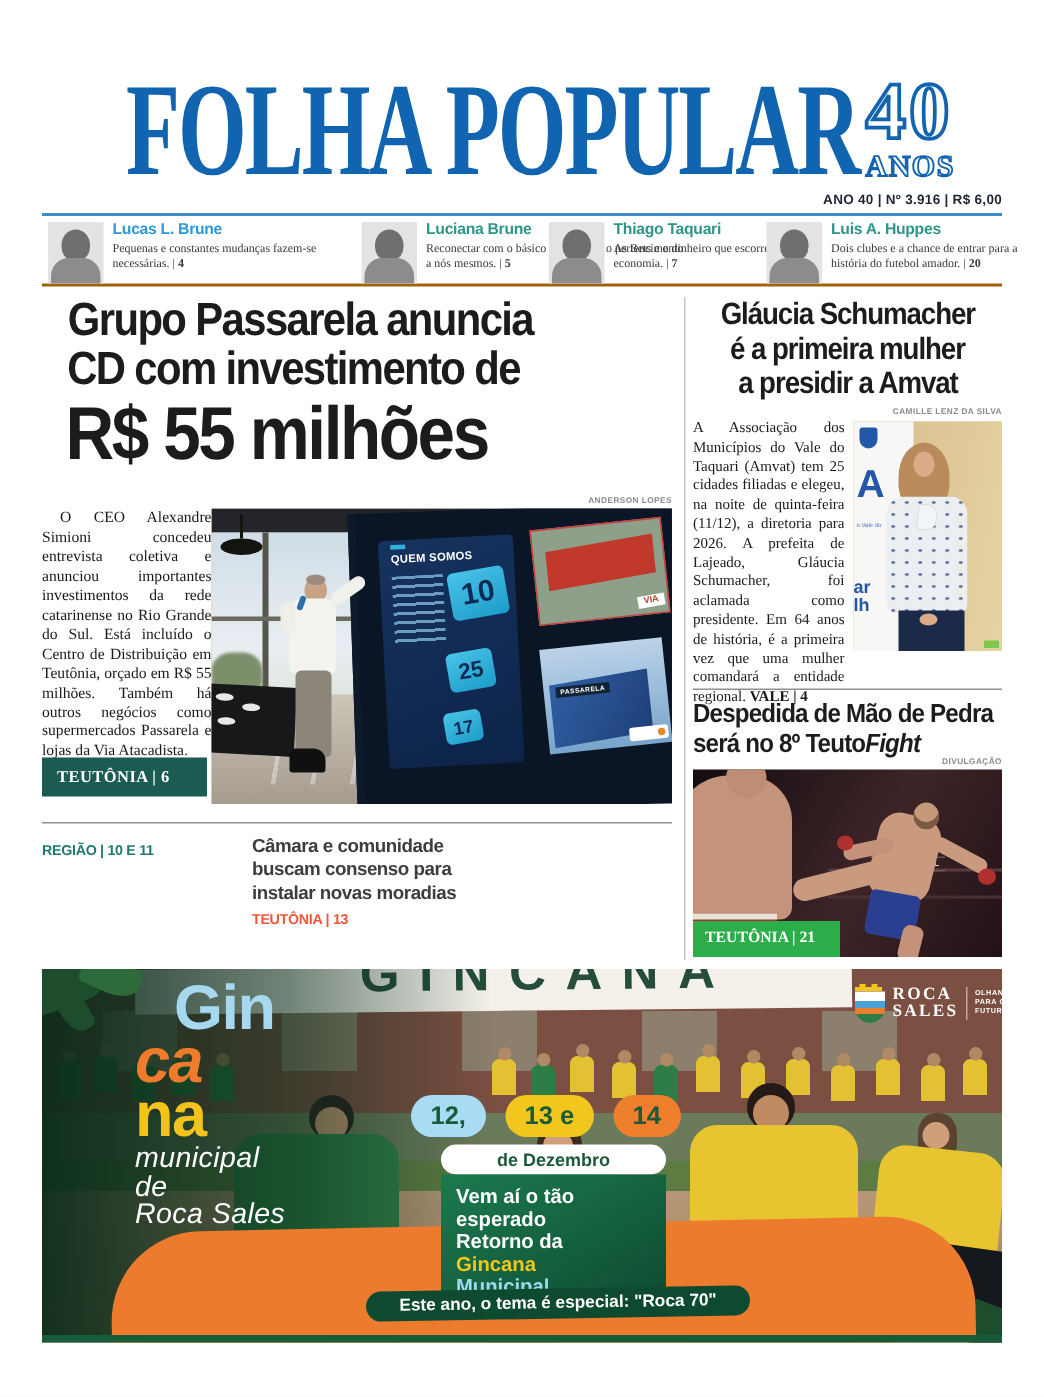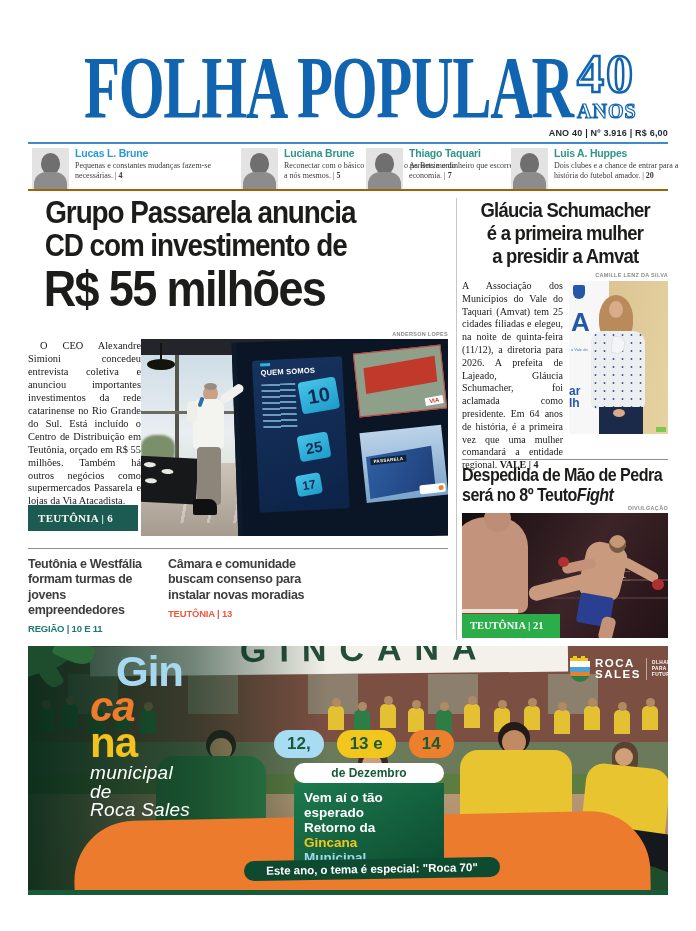--- a/index.html
+++ b/index.html
@@ -203,21 +203,21 @@
   .ad-bottom-pill { position:absolute; left:216px; top:213px; width:256px; background:#0d4a30; border-radius:14px;
     color:#fff; text-align:center; font-size:11.5px; font-weight:700; padding:4px 0; transform:rotate(-1deg); }
   .ad-strip { position:absolute; left:0; top:244px; width:100%; height:5px; background:#175c38; }
   
   .ad-logo { position:absolute; left:542px; top:10px; display:flex; align-items:center; gap:5px; }
   .shield-wrap { width:20px; }
   .crown { width:20px; height:5px; background:#f2c71d;
     clip-path:polygon(0 100%,0 40%,15% 40%,15% 0,35% 0,35% 40%,55% 40%,55% 0,75% 0,75% 40%,90% 40%,90% 100%); }
   .shield { width:20px; height:21px; border-radius:0 0 10px 10px;
     background:linear-gradient(180deg,#ffffff 0 30%,#4aa2d8 30% 52%,#e87f2c 52% 72%,#2e7d46 72% 100%); }
-  .ad-logo .lname { color:#fff; font-weight:700; font-size:11.5px; line-height:.95; letter-spacing:1.5px; }
+  .ad-logo .lname { color:#fff; font-weight:700; font-size:11.5px; line-height:.95; letter-spacing:1.5px;font-family:Liberation Serif, serif; }
   .ad-logo .ldiv { width:1px; height:22px; background:rgba(255,255,255,.5); }
   .ad-logo .ltag { color:#fff; font-weight:700; font-size:4.8px; line-height:1.25; letter-spacing:.4px; }
 </style>
 </head>
 <body>
 
 <div class="page">
 
   <div class="mast-title">FOLHA POPULAR</div>
   <div class="anniv">
@@ -310,21 +310,20 @@
     <div class="abs pm-mic"></div>
     <div class="abs pm-legs"></div>
     <div class="abs pm-boot"></div>
   </div>
 
   <div class="tag tag-teal">TEUTÔNIA | 6</div>
   <div class="hr" style="left:28px; top:548px; width:420px;"></div>
   <div class="vrule"></div>
 
   <div class="teaser t1">
-    <div class="th">Teutônia e Westfália formam turmas de jovens empreendedores</div>
     <div class="tk" style="color: rgb(29, 122, 110);">REGIÃO | 10 E 11</div>
   </div>
   <div class="teaser t2">
     <div class="th">Câmara e comunidade buscam consenso para instalar novas moradias</div>
     <div class="tk" style="color: rgb(240, 86, 58);">TEUTÔNIA | 13</div>
   </div>
 
   <div class="amvat-headline">
     <span class="hl">Gláucia Schumacher</span><br>
     <span class="hl">é a primeira mulher</span><br>

